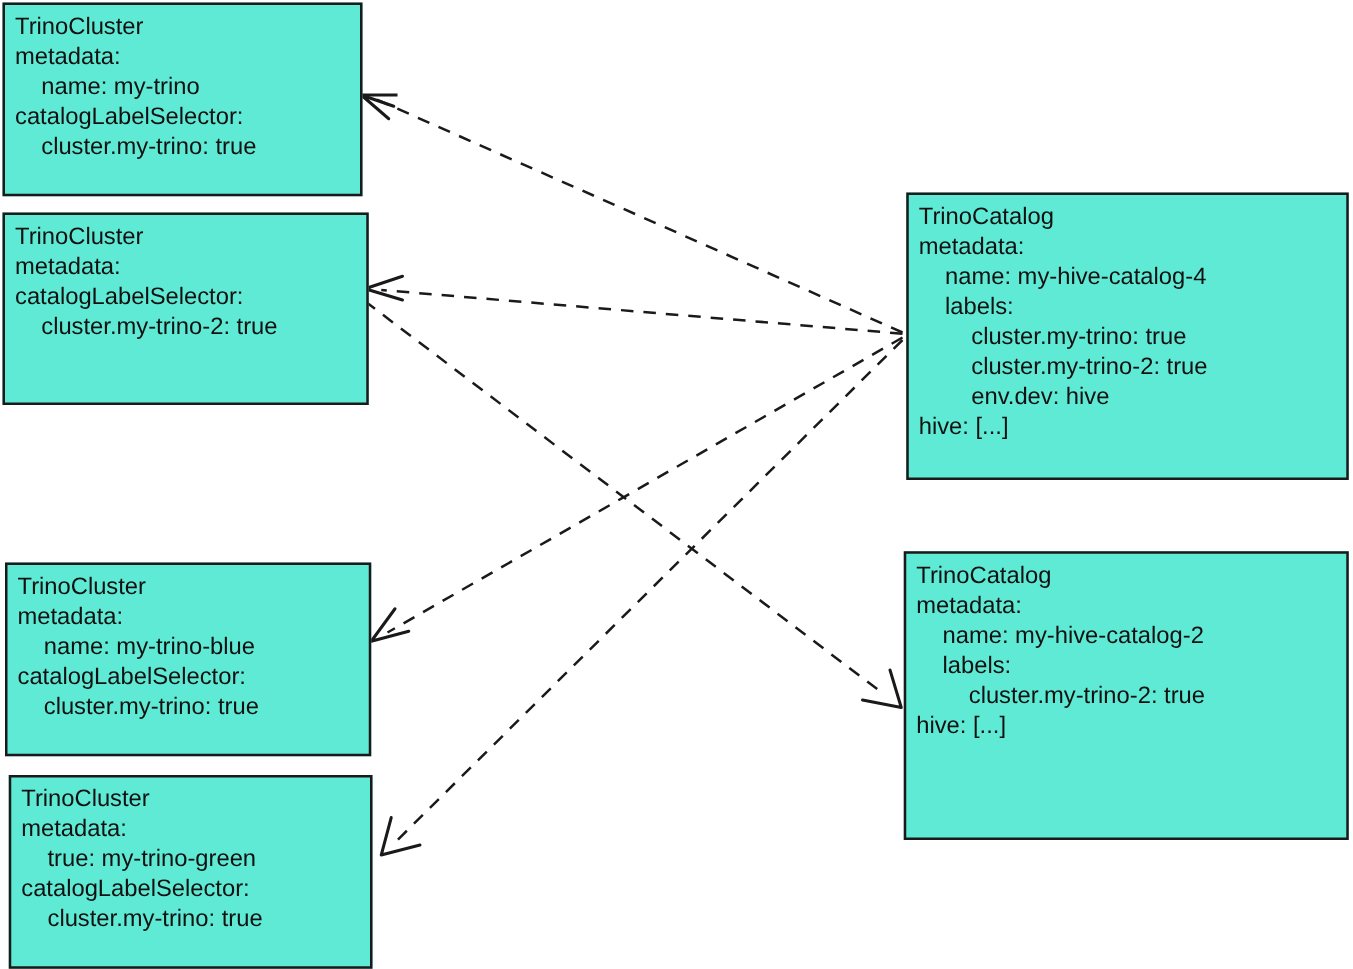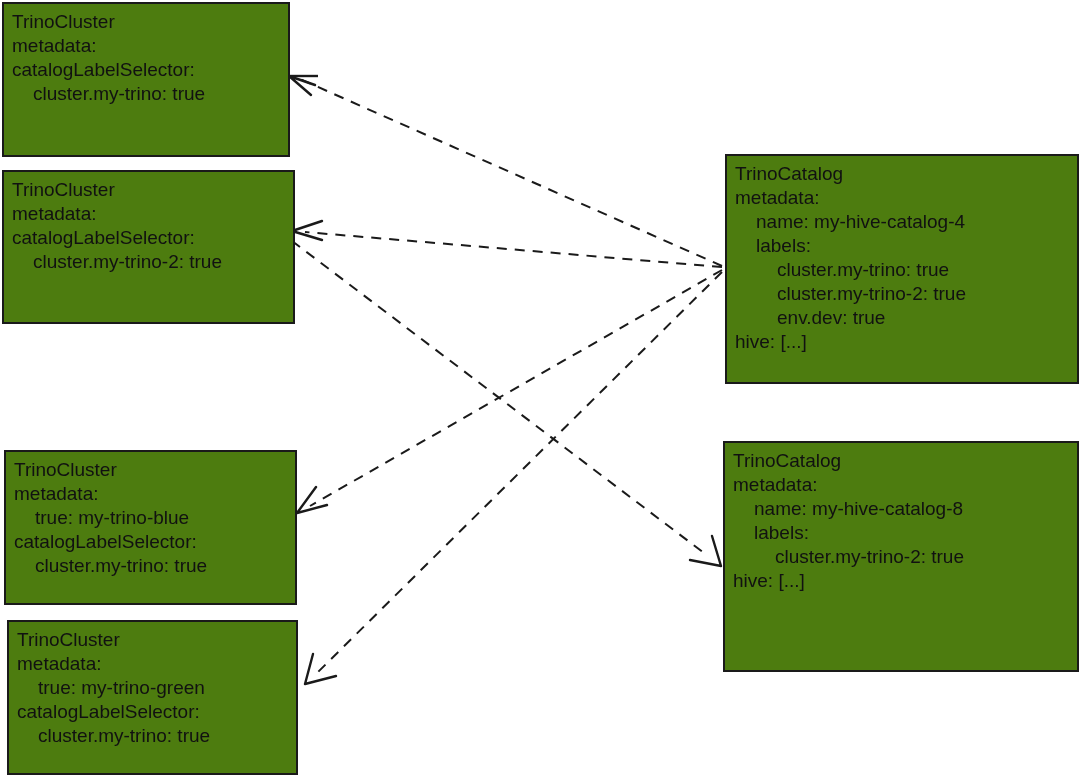--- a/index.html
+++ b/index.html
@@ -24,21 +24,21 @@
     position: absolute;
     left: 0; top: 0;
     width: 1082px;
     height: 775px;
     pointer-events: none;
   }
   .node {
     position: absolute;
     box-sizing: border-box;
     border: 2px solid #1a1a1a;
-    background: #4d7c0f;
+    background: #5eead4;
     padding: 6px 8px 6px 8px;
   }
   .node .line {
     font-size: 19px;
     line-height: 24px;
     color: #111111;
     white-space: pre;
   }
   .indent1 { padding-left: 21px; }
   .indent2 { padding-left: 42px; }
@@ -73,60 +73,61 @@
 
     <g>
       <path d="M 292 241 L 708 556" fill="none" stroke="#1a1a1a" stroke-width="2" stroke-dasharray="10,8"></path>
       <path d="M 721 566 L 690 560 M 721 566 L 712 536" fill="none" stroke="#1a1a1a" stroke-width="2.4" stroke-linecap="round"></path>
     </g>
   </svg>
 
   <div class="node" style="left:2px; top:2px; width:288px; height:155px;">
     <div class="line">TrinoCluster</div>
     <div class="line">metadata:</div>
+    <div class="line indent1">name: my-trino</div>
     <div class="line">catalogLabelSelector:</div>
     <div class="line indent1">cluster.my-trino: true</div>
   </div>
 
   <div class="node" style="left:2px; top:170px; width:293px; height:154px;">
     <div class="line">TrinoCluster</div>
     <div class="line">metadata:</div>
     <div class="line">catalogLabelSelector:</div>
     <div class="line indent1">cluster.my-trino-2: true</div>
   </div>
 
   <div class="node" style="left:4px; top:450px; width:293px; height:155px;">
     <div class="line">TrinoCluster</div>
     <div class="line">metadata:</div>
-    <div class="line indent1">true: my-trino-blue</div>
+    <div class="line indent1">name: my-trino-blue</div>
     <div class="line">catalogLabelSelector:</div>
     <div class="line indent1">cluster.my-trino: true</div>
   </div>
 
   <div class="node" style="left:7px; top:620px; width:291px; height:155px;">
     <div class="line">TrinoCluster</div>
     <div class="line">metadata:</div>
     <div class="line indent1">true: my-trino-green</div>
     <div class="line">catalogLabelSelector:</div>
     <div class="line indent1">cluster.my-trino: true</div>
   </div>
 
   <div class="node" style="left:725px; top:154px; width:354px; height:230px;">
     <div class="line">TrinoCatalog</div>
     <div class="line">metadata:</div>
     <div class="line indent1">name: my-hive-catalog-4</div>
     <div class="line indent1">labels:</div>
     <div class="line indent2">cluster.my-trino: true</div>
     <div class="line indent2">cluster.my-trino-2: true</div>
-    <div class="line indent2">env.dev: true</div>
+    <div class="line indent2">env.dev: hive</div>
     <div class="line">hive: [...]</div>
   </div>
 
   <div class="node" style="left:723px; top:441px; width:356px; height:231px;">
     <div class="line">TrinoCatalog</div>
     <div class="line">metadata:</div>
-    <div class="line indent1">name: my-hive-catalog-8</div>
+    <div class="line indent1">name: my-hive-catalog-2</div>
     <div class="line indent1">labels:</div>
     <div class="line indent2">cluster.my-trino-2: true</div>
     <div class="line">hive: [...]</div>
   </div>
 
 </div>
 
 </body></html>

